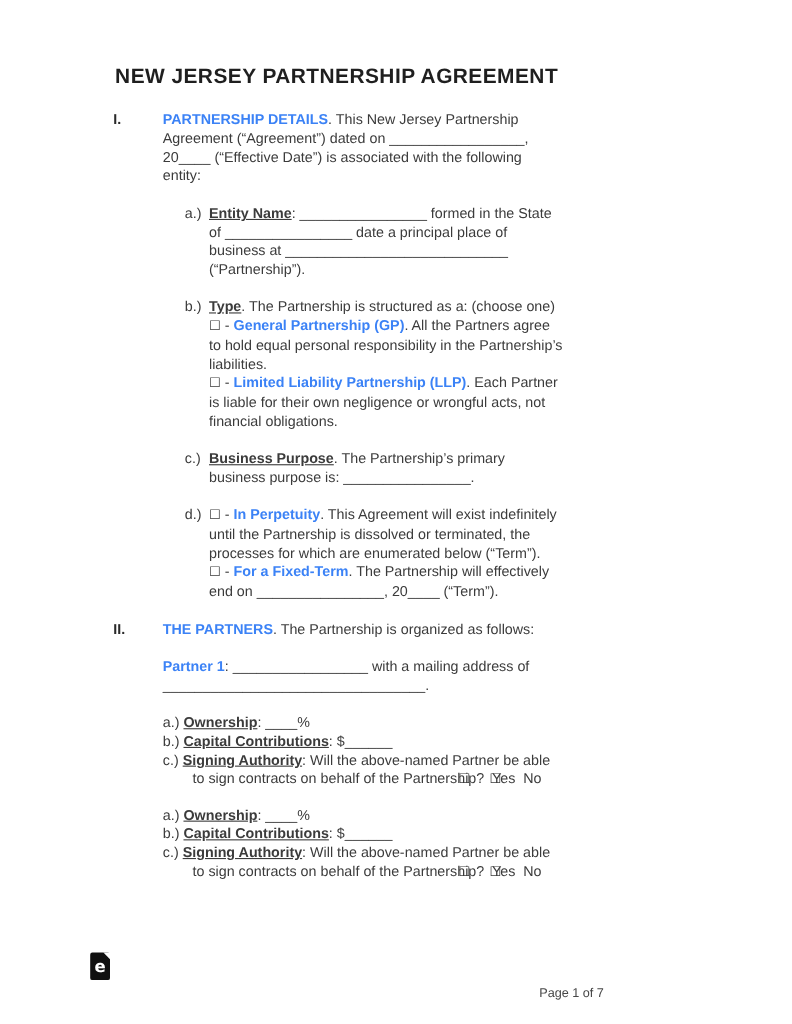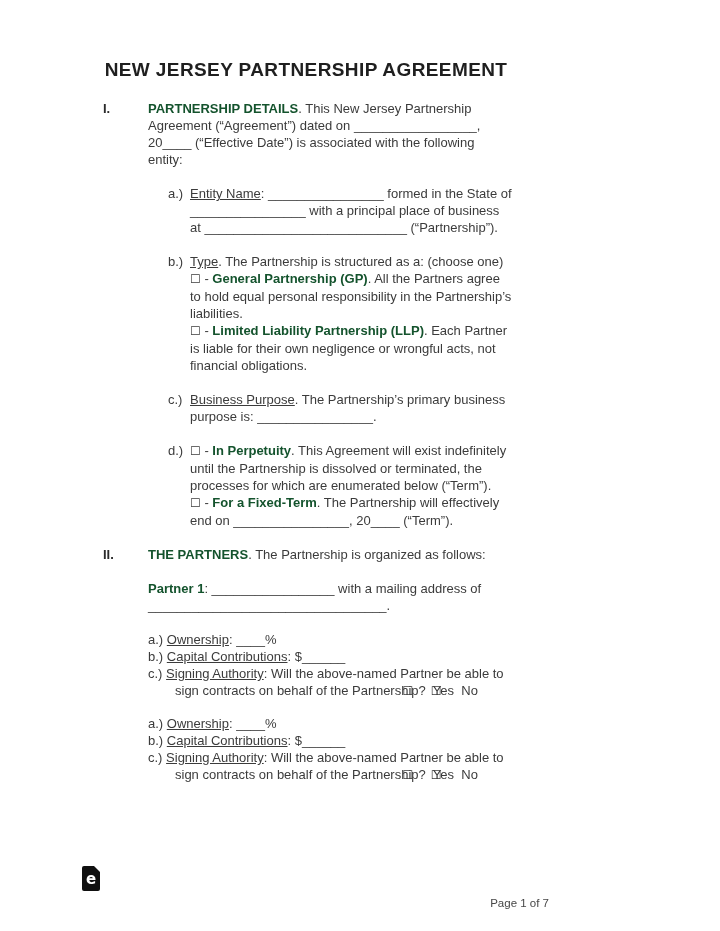--- a/index.html
+++ b/index.html
@@ -23,22 +23,22 @@
   .content { margin:18px 100px 0 103px; }
   .section { display:flex; }
   .numeral { width:45px; flex-shrink:0; font-weight:bold; color:#2a2a2a; }
   .section-body { flex:1; }
   .para { margin:0 0 17px 0; }
   .para.tight { margin:0; }
   .subitems { margin-left:20px; }
   .subitem { display:flex; margin-bottom:17px; }
   .letter { width:22px; flex-shrink:0; }
   .subbody { flex:1; }
-  b { color:#14532d;text-align:right; }
-  .u { text-decoration:underline; }
+  b { color:#3b82f6;text-align:right; }
+  .u { text-decoration:underline;font-weight:bold; }
   .cb {
     font-family:"DejaVu Sans", sans-serif;
     font-size:12px;
     display:inline-block;
   }
   .partner-block { margin-bottom:15px; }
   .p-item { margin:0; padding-left:27px; text-indent:-27px; }
   .footer-logo {
     position:absolute; left:82px; top:866px;
     width:18px; height:25px;
@@ -74,21 +74,21 @@
     <div class="section">
       <div class="numeral">I.</div>
       <div class="section-body">
         <p class="para"><b>PARTNERSHIP DETAILS</b><span>. This New Jersey Partnership Agreement (“Agreement”) dated on _________________, 20____ (“Effective Date”) is associated with the following entity:</span></p>
 
         <div class="subitems">
 
           <div class="subitem">
             <span class="letter">a.)</span>
             <div class="subbody">
-              <p class="para tight"><span class="u">Entity Name</span><span>: ________________ formed in the State of ________________ with a principal place of business at ____________________________ (“Partnership”).</span></p>
+              <p class="para tight"><span class="u">Entity Name</span><span>: ________________ formed in the State of ________________ date a principal place of business at ____________________________ (“Partnership”).</span></p>
             </div>
           </div>
 
           <div class="subitem">
             <span class="letter">b.)</span>
             <div class="subbody">
               <p class="para tight"><span class="u">Type</span><span>. The Partnership is structured as a: (choose one)</span></p>
               <p class="para tight"><span class="cb">☐</span><span> - </span><b>General Partnership (GP)</b><span>. All the Partners agree to hold equal personal responsibility in the Partnership’s liabilities.</span></p>
               <p class="para tight"><span class="cb">☐</span><span> - </span><b>Limited Liability Partnership (LLP)</b><span>. Each Partner is liable for their own negligence or wrongful acts, not financial obligations.</span></p>
             </div>

